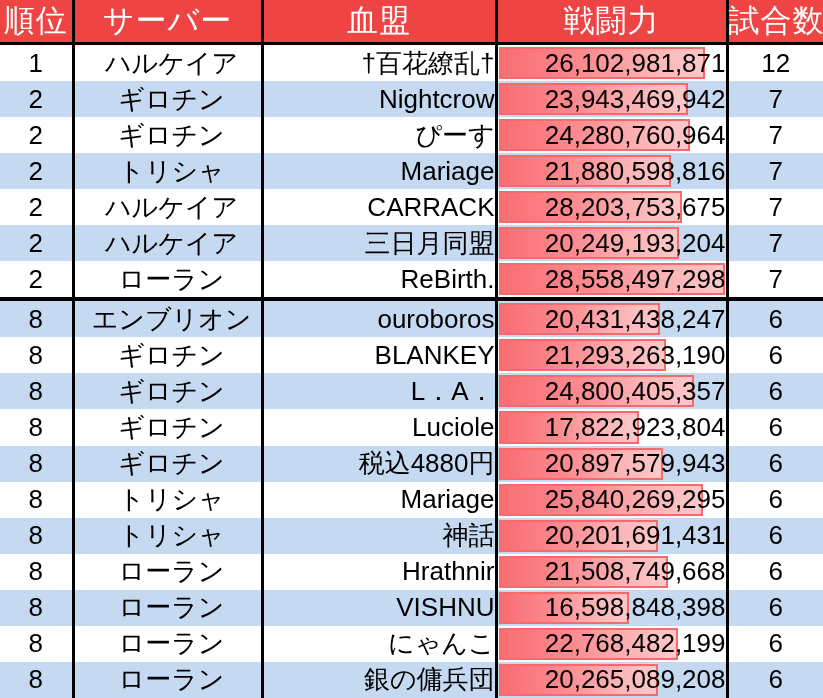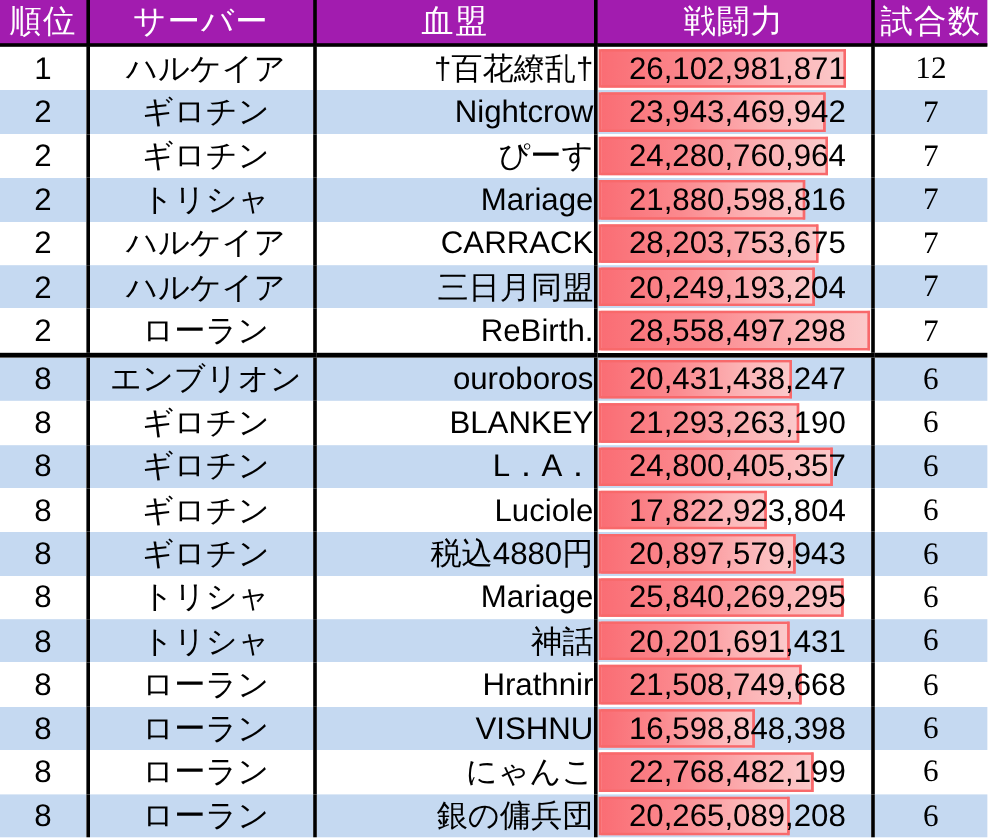--- a/index.html
+++ b/index.html
@@ -21,23 +21,23 @@
     table-layout: fixed;
   }
   #ranking-table col.col-rank    { width: 73px;  }
   #ranking-table col.col-server  { width: 189px; }
   #ranking-table col.col-clan    { width: 234px; }
   #ranking-table col.col-power   { width: 231px; }
   #ranking-table col.col-matches { width: 96px;  }
 
   
   thead th {
-    background: #a21caf;
+    background: #ef4444;
     color: #ffffff;
-    font-size: 27px;
+    font-size: 31px;
     font-weight: normal;
     text-align: center;
     height: 36px;
     padding: 0;
     border-right: 3px solid #000000;
     border-bottom: 3px solid #000000;
     letter-spacing: 1px;
     white-space: nowrap;
   }
   thead th:last-child { border-right: none; }
@@ -53,28 +53,28 @@
     overflow: hidden;
   }
   tbody td:last-child { border-right: none; }
 
   tbody tr.stripe-odd  td { background: #ffffff; }
   tbody tr.stripe-even td { background: #c5d9f1; }
 
   tbody tr.group-start td { border-top: 4px solid #000000; }
 
   .cell-rank    { text-align: center; }
-  .cell-matches { text-align: center; font-family: Liberation Serif, serif; }
+  .cell-matches { text-align: center; }
   .cell-server  { text-align: center; padding-left: 8px !important; }
   .cell-clan    { text-align: right; padding-left: 8px !important; }
 
   
   .cell-power {
     position: relative;
-    text-align: center;
+    text-align: right;
   }
   .databar {
     position: absolute;
     left: 1px;
     top: 2px;
     bottom: 2px;
     background: linear-gradient(to right, #fa6d74 0%, #fb8a8f 40%, #fcb4b6 75%, #fbc9ca 100%);
     border: 2px solid #f8696b;
     box-sizing: border-box;
     z-index: 0;

